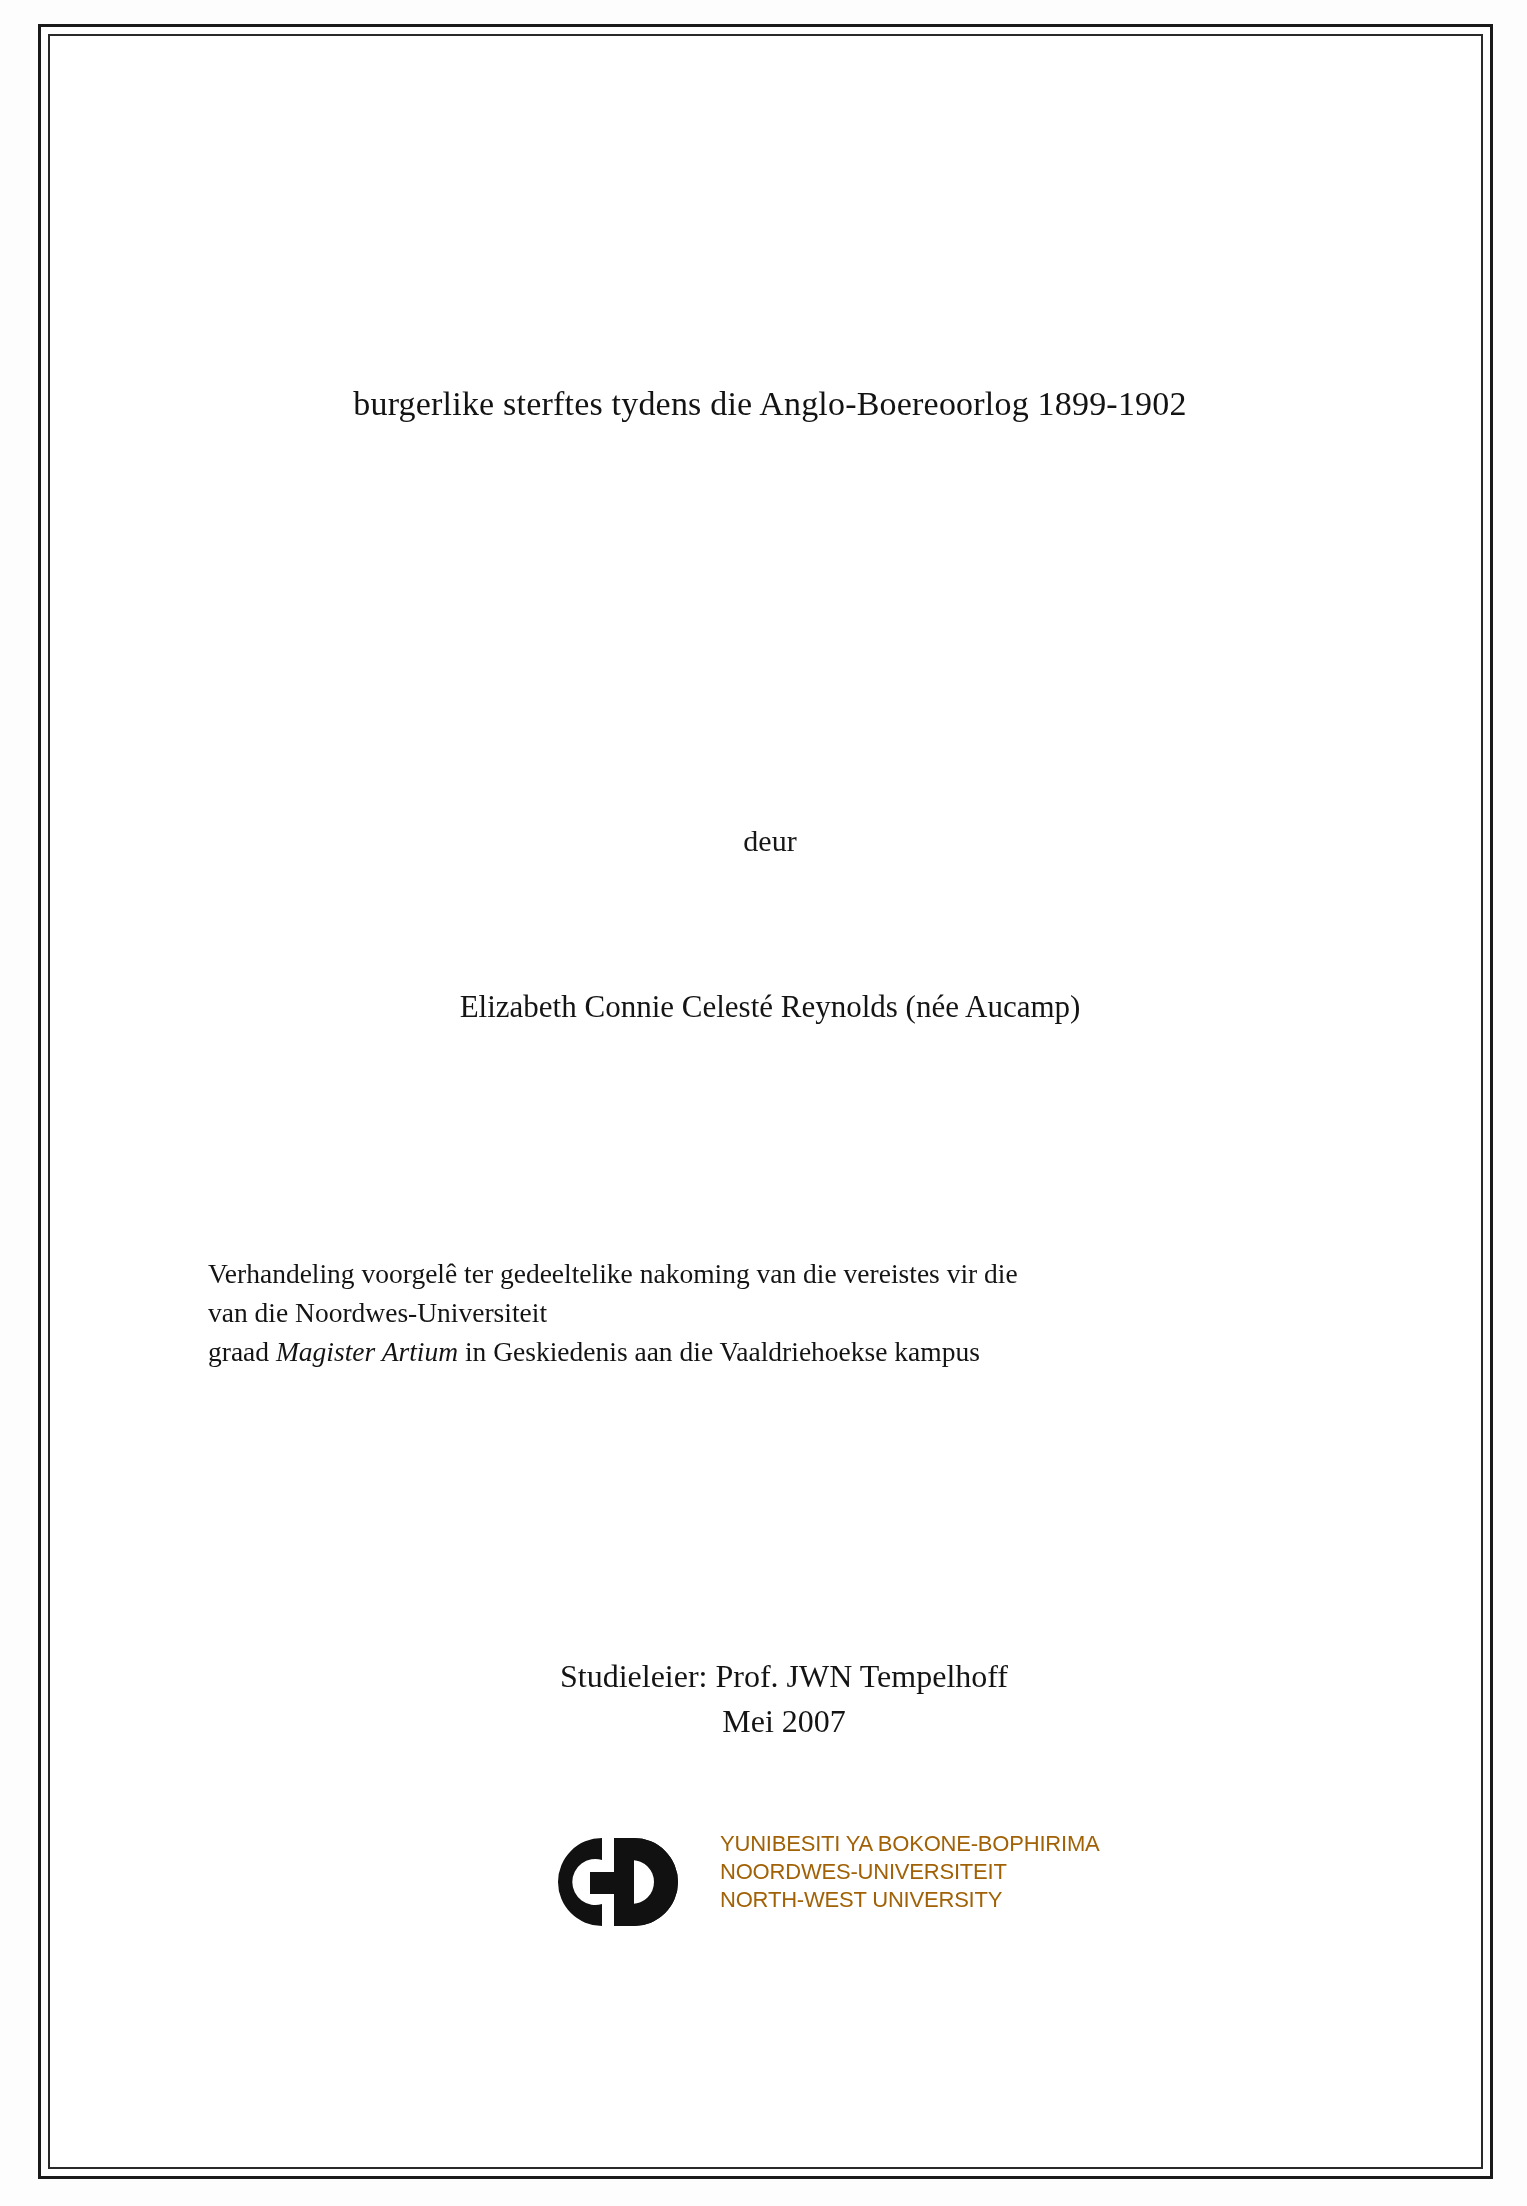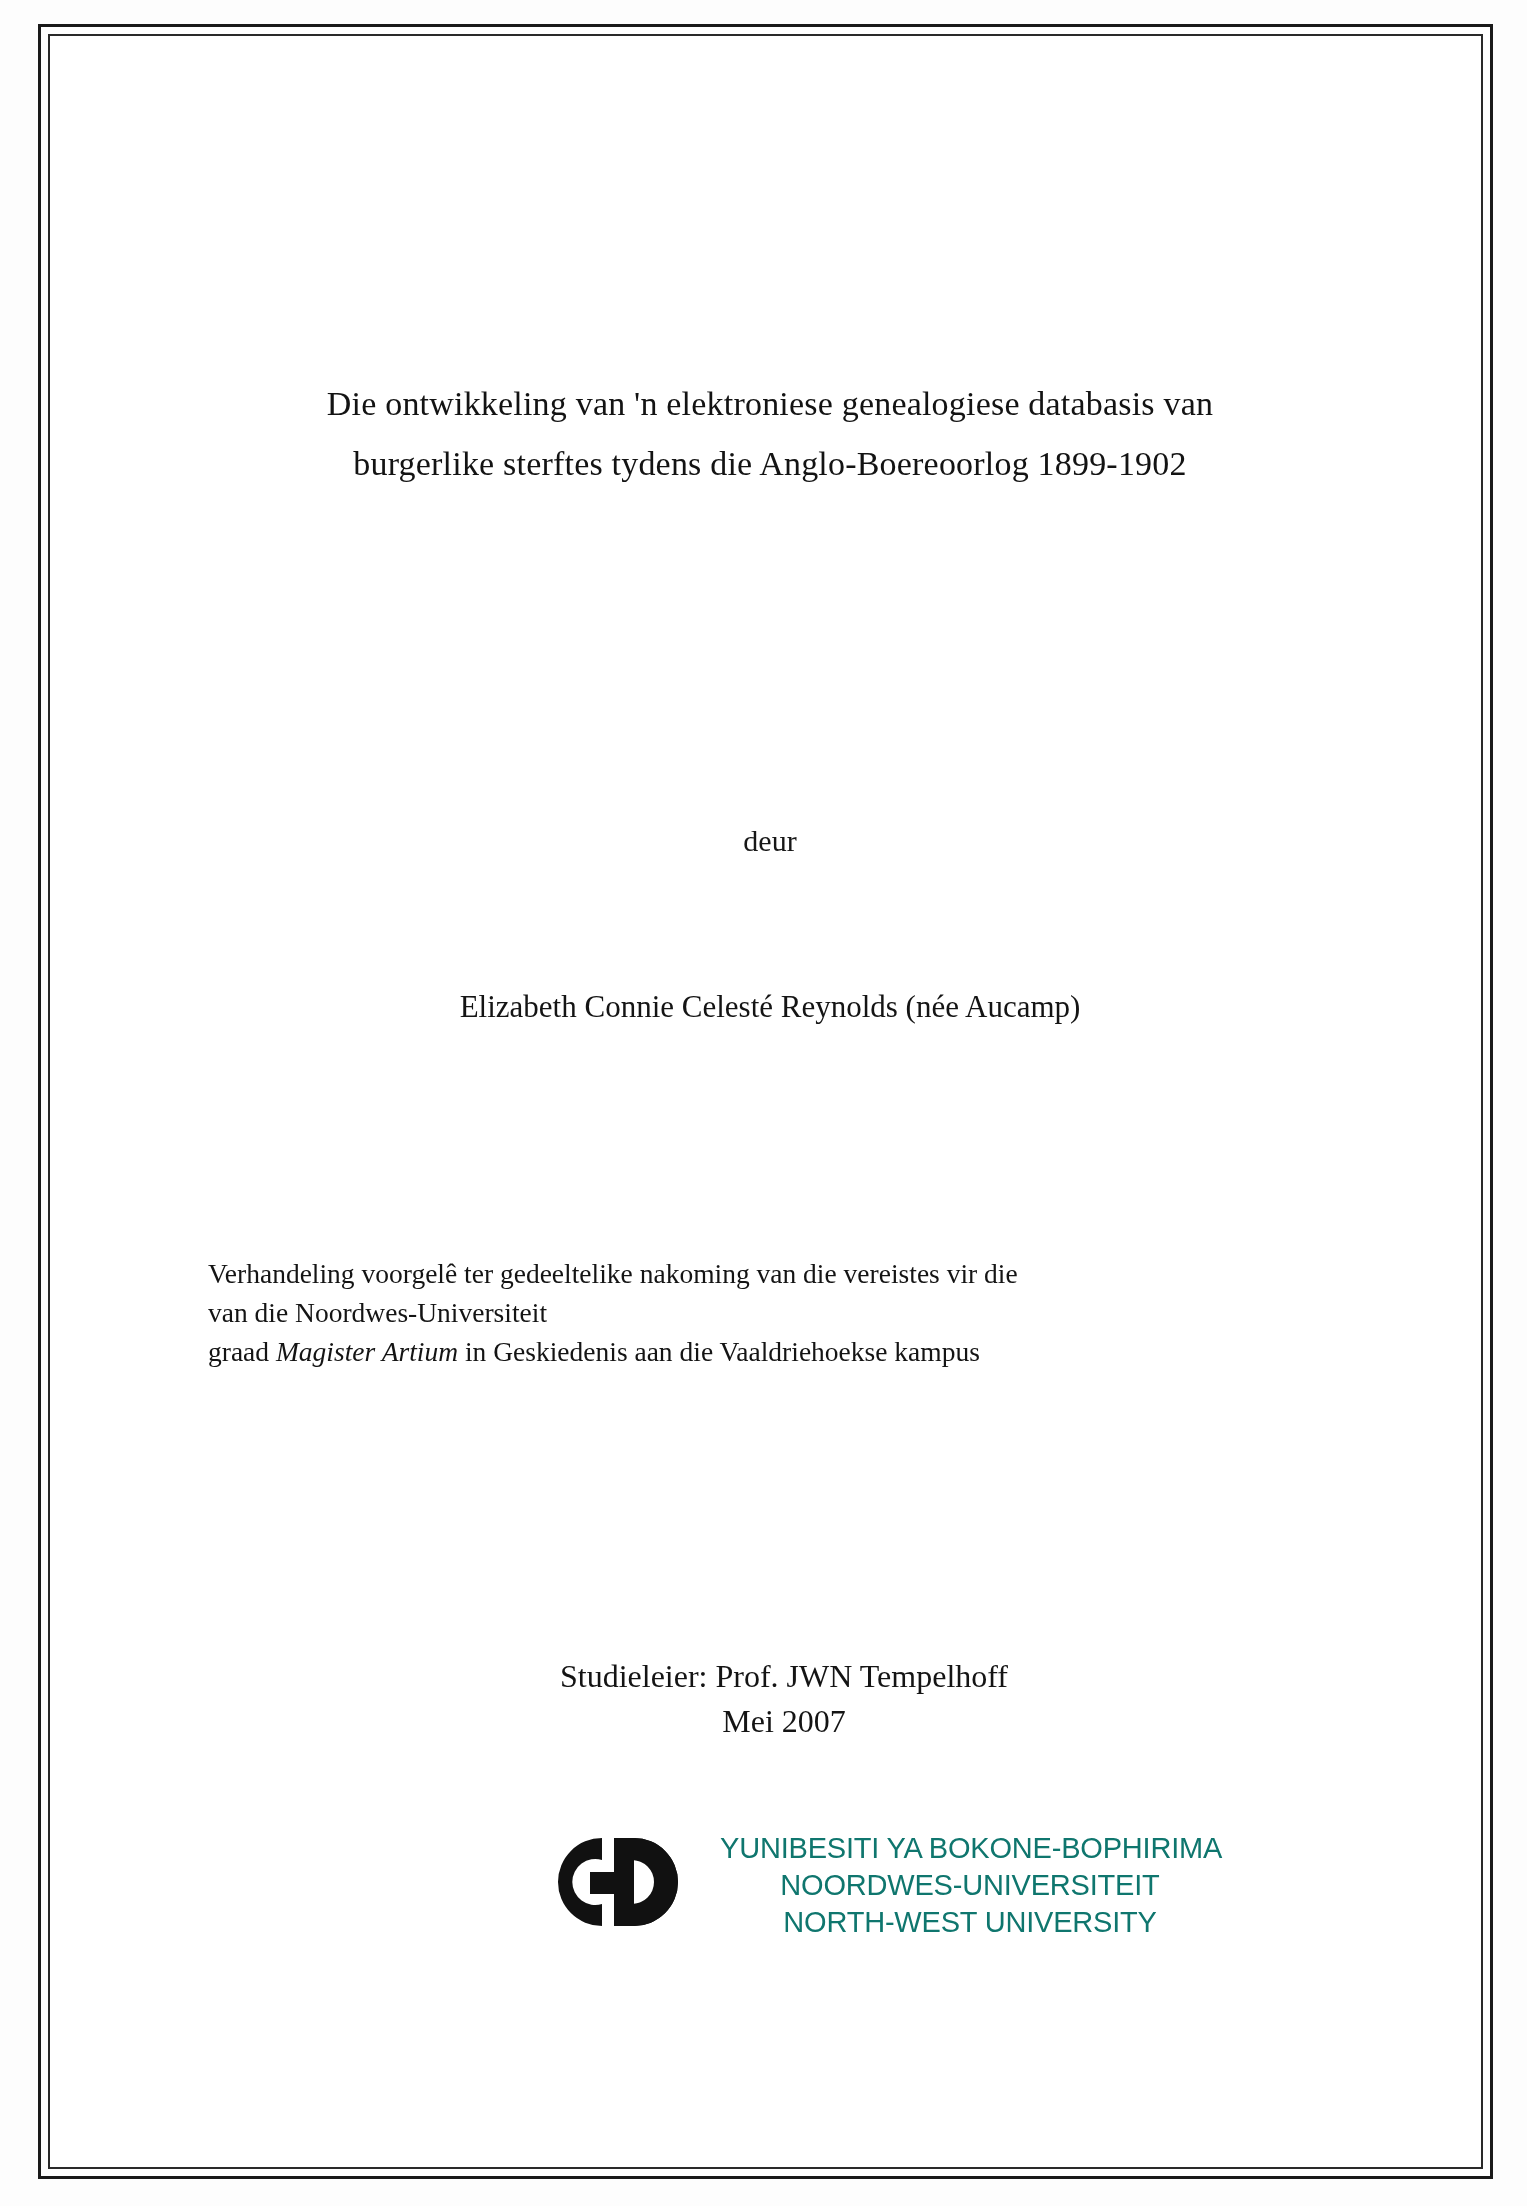--- a/index.html
+++ b/index.html
@@ -134,39 +134,38 @@
     top: 2px;
     width: 180px;
     height: 120px;
   }
   .logo-text {
     position: absolute;
     left: 190px;
     top: 6px;
     width: 500px;
     font-family: "Liberation Sans", sans-serif;
-    font-size: 29px;
+    font-size: 22px;
     line-height: 1.28;
     letter-spacing: -0.2px;
-    color: #0f766e;
-    text-align: center;
+    color: #a16207;
+    text-align: left;
     white-space: nowrap;
   }
 </style>
 </head>
 <body>
 
 <div class="scan-page">
   <div class="page-border-outer"></div>
   <div class="page-border-inner"></div>
 
   <div class="content">
 
     <div class="title-block">
-      <div class="title-line">Die ontwikkeling van 'n elektroniese genealogiese databasis van</div>
       <div class="title-line">burgerlike sterftes tydens die Anglo-Boereoorlog 1899-1902</div>
     </div>
 
     <div class="deur">deur</div>
 
     <div class="author">Elizabeth Connie Celesté Reynolds (née Aucamp)</div>
 
     <div class="statement">
       <div class="just">Verhandeling voorgelê ter gedeeltelike nakoming van die vereistes vir die</div>
       <div class="nojust">van die Noordwes-Universiteit</div>

